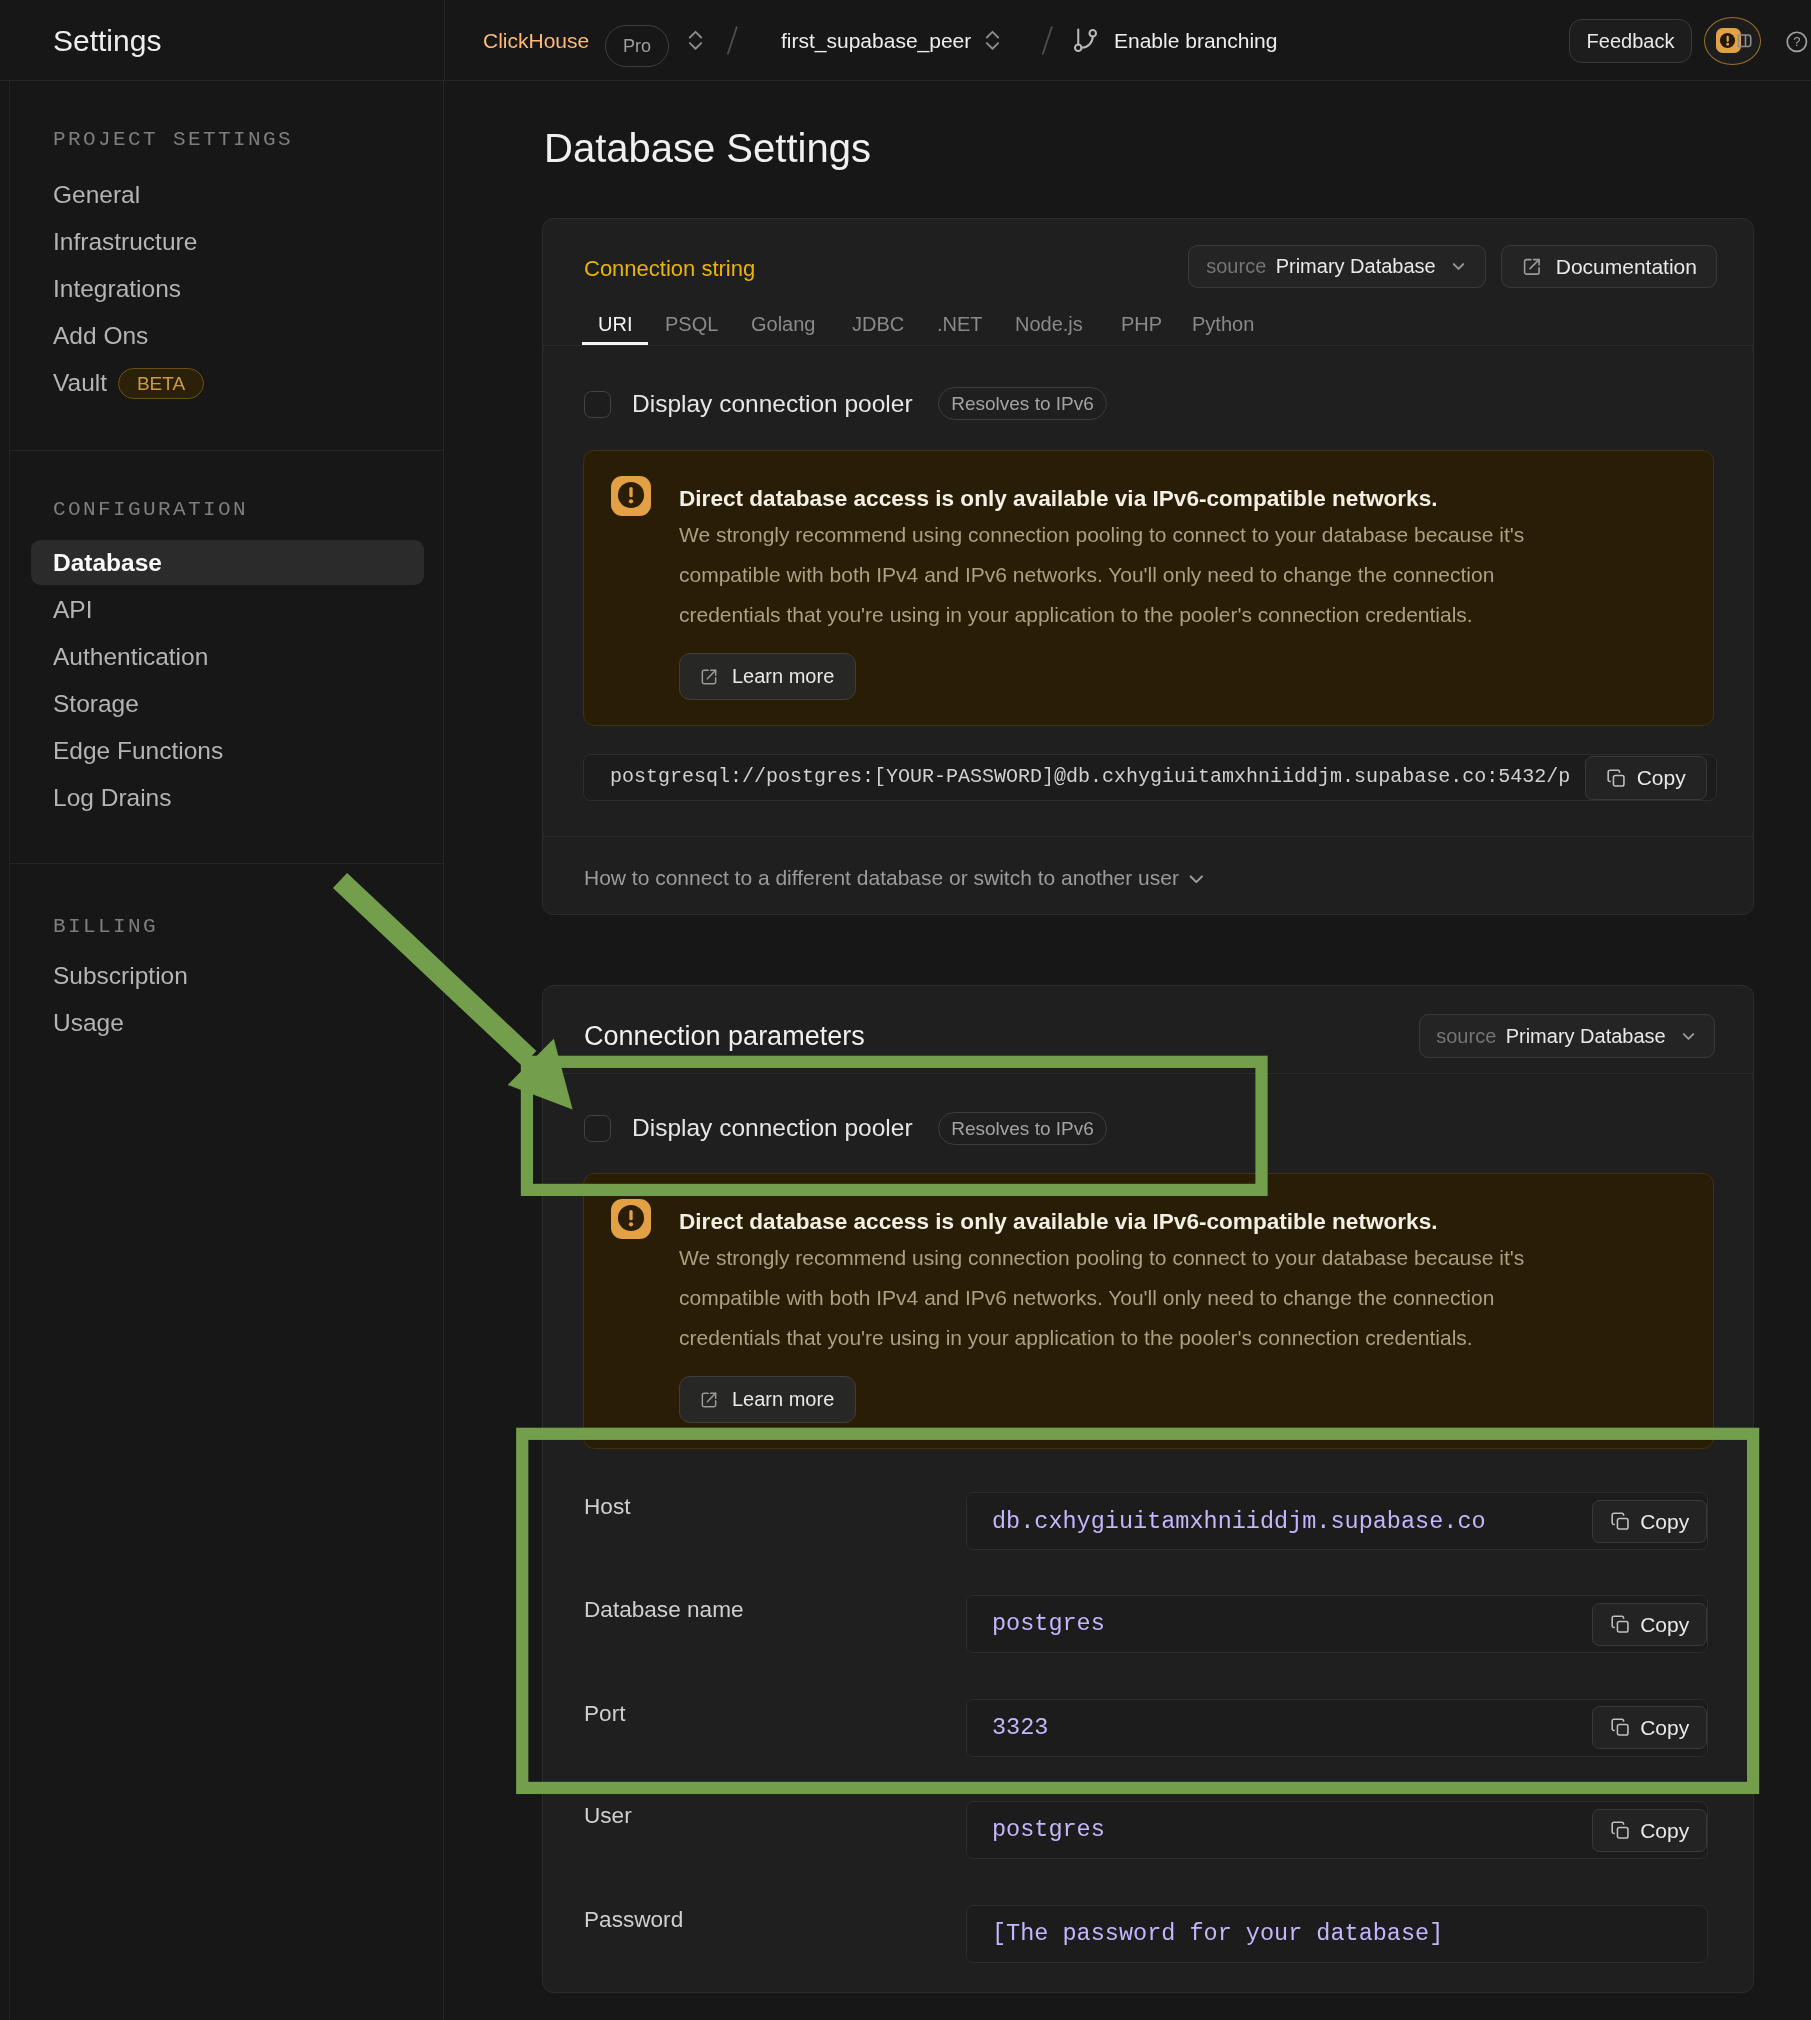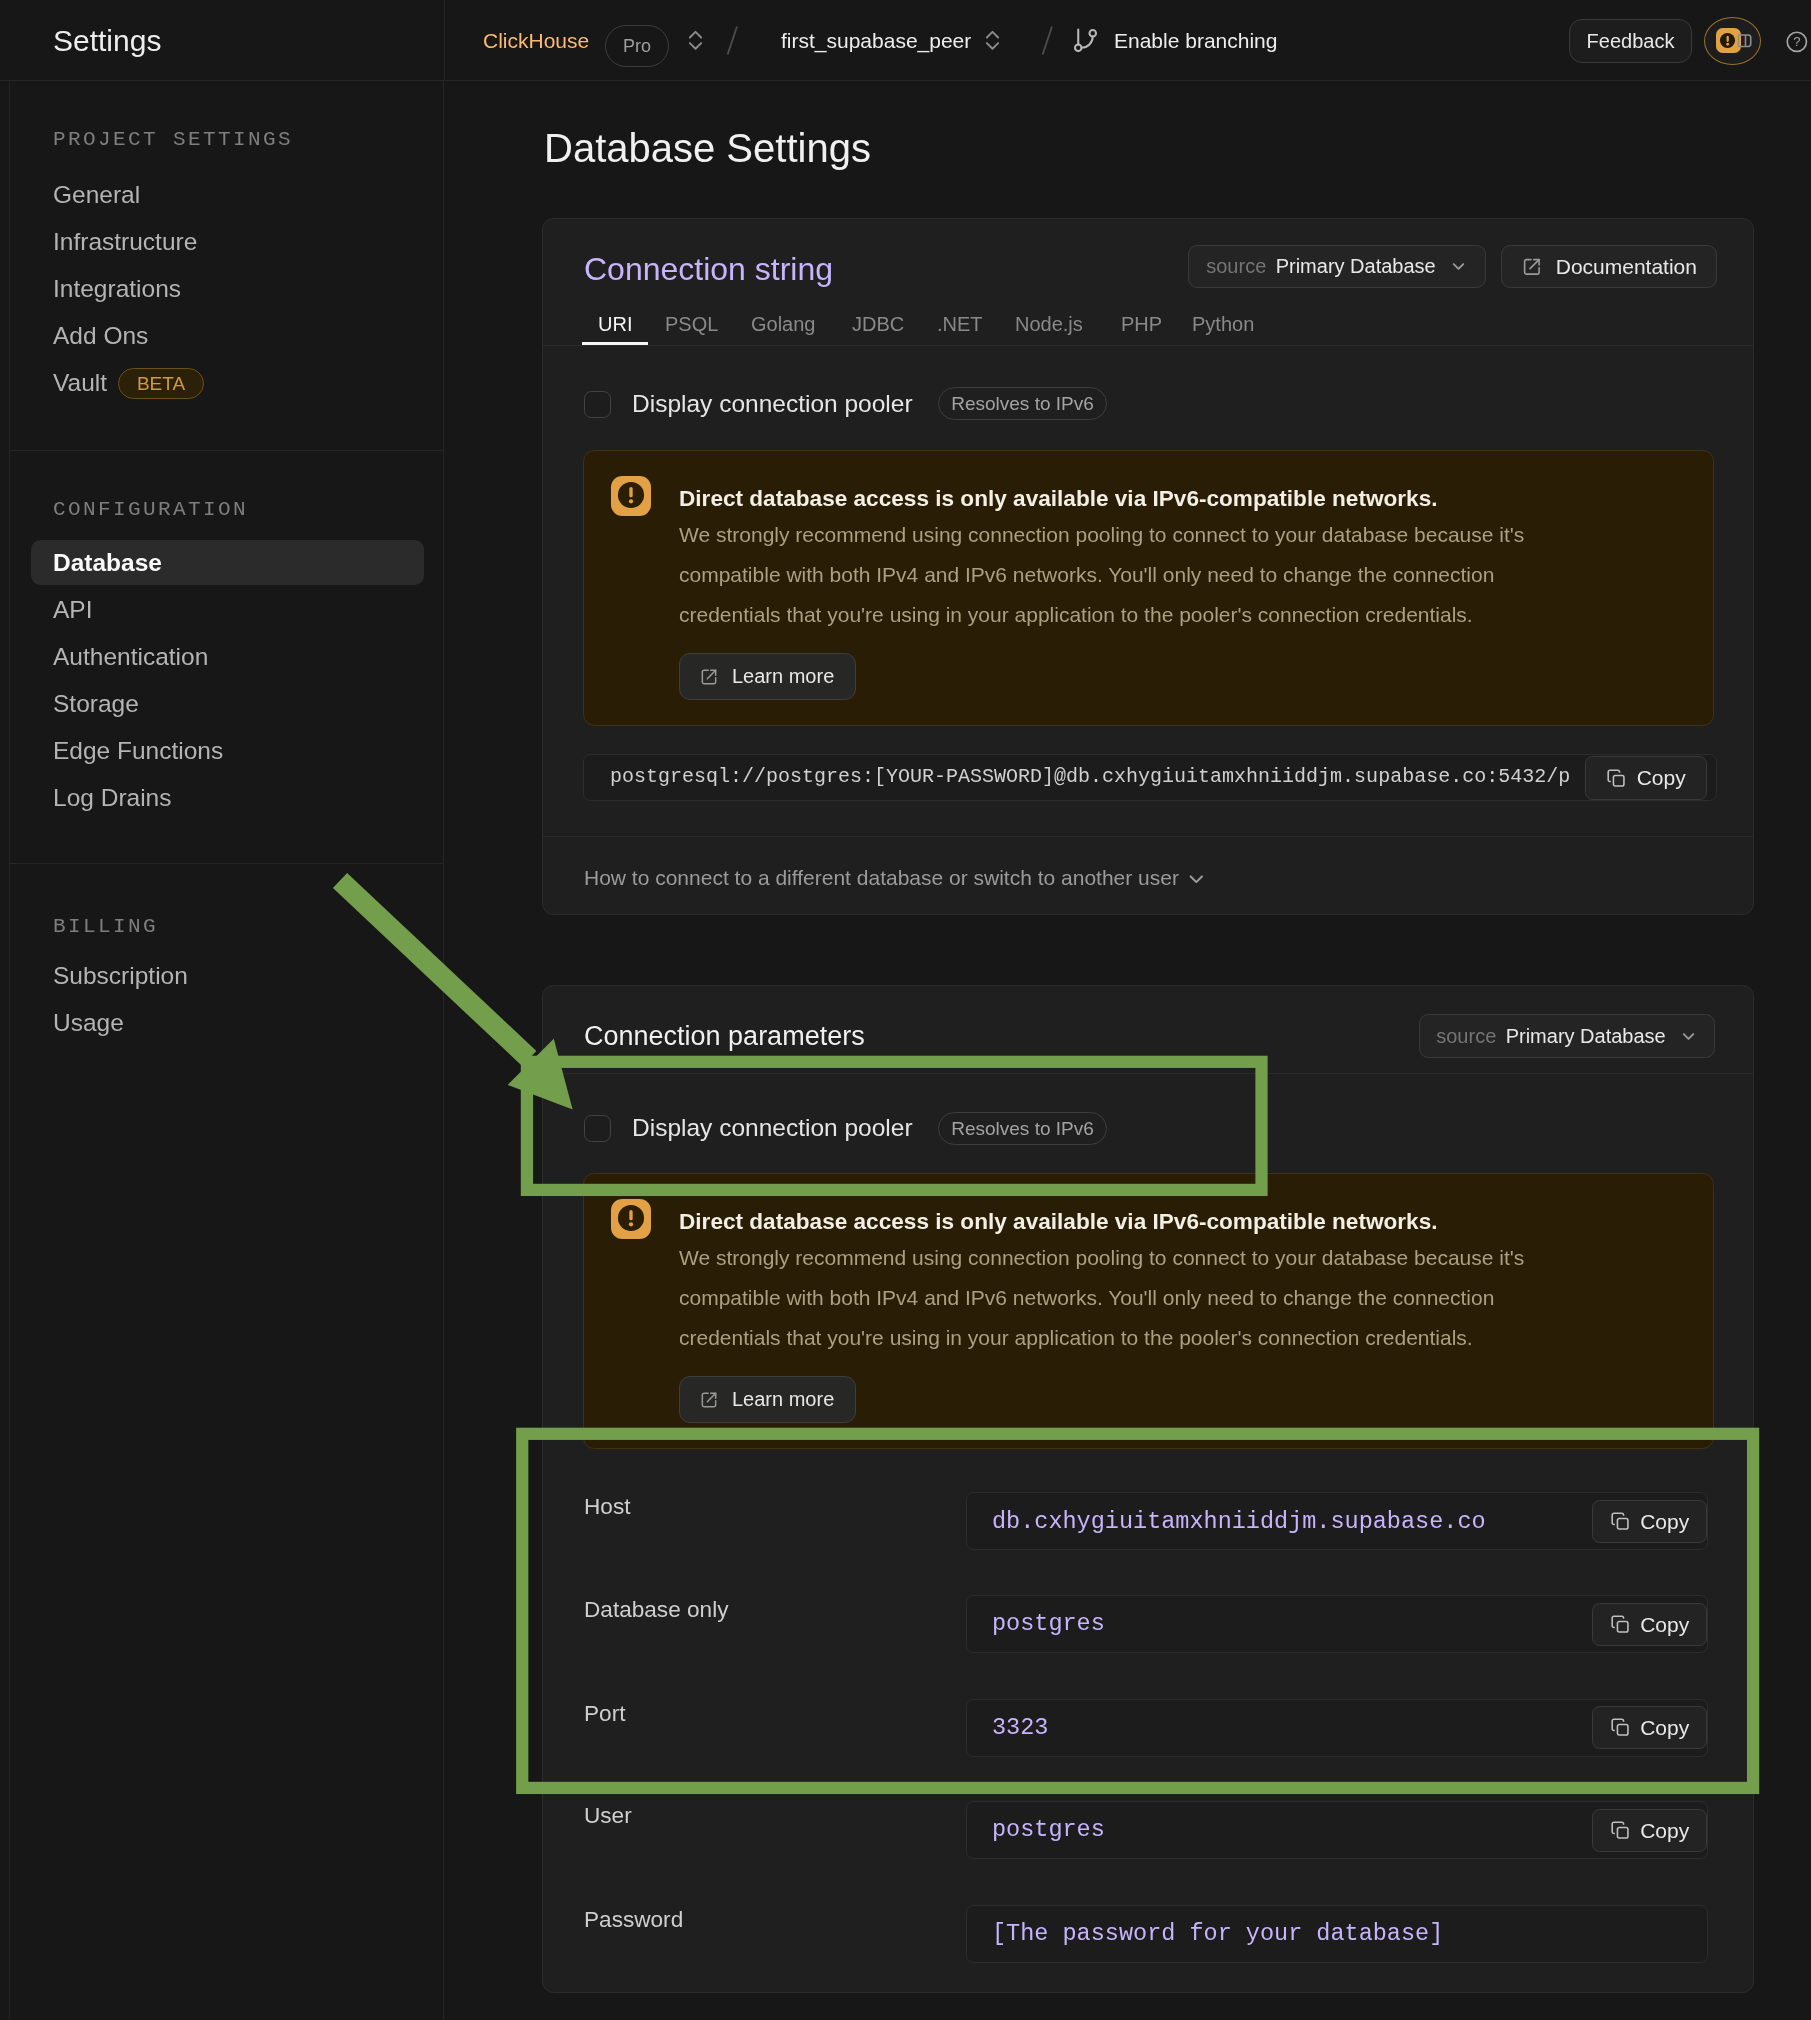--- a/index.html
+++ b/index.html
@@ -108,21 +108,21 @@
   <div class="sbitem" style="top:737px;">Edge Functions</div>
   <div class="sbitem" style="top:784px;">Log Drains</div>
   <div class="sbdivider" style="top:863px;"></div>
   <div class="sblabel" style="top:915px;">BILLING</div>
   <div class="sbitem" style="top:962px;">Subscription</div>
   <div class="sbitem" style="top:1009px;">Usage</div>
 
   <div class="abs" style="left:544px; top:126px; font-size:40px; font-weight:500; line-height:45px; color:#f0f0f0;">Database Settings</div>
 
   <div class="card" style="top:218px; height:697px;"></div>
-  <div class="abs" style="left:584px; top:253px; font-size:32px; line-height:32px; color:#c4b5fd;">Connection string</div>
+  <div class="abs" style="left:584px; top:253px; font-size:22px; line-height:32px; color:#eab308;">Connection string</div>
   <div class="btn" style="left:1188px; top:245px; width:298px; height:43px; background:#242424;">
     <span style="color:#757575; margin-right:9.4px;">source</span>
       <span>Primary Database</span>
     <svg style="margin-left:13px;" width="19" height="19" viewBox="0 0 20 20" fill="none" stroke="#9a9a9a" stroke-width="2" stroke-linecap="round" stroke-linejoin="round">
         <path d="M5 7.5 L10 12.5 L15 7.5"></path>
       </svg>
   </div>
   <div class="btn" style="left:1501px; top:245px; width:216px; height:43px; background:#242424; font-size:21px;">
     <svg style="margin-right:13px;" width="21.7" height="21.7" viewBox="0 0 24 24" fill="none" stroke="#9a9a9a" stroke-width="1.8" stroke-linecap="round" stroke-linejoin="round">
         <path d="M11 4 H6 a2 2 0 0 0 -2 2 v12 a2 2 0 0 0 2 2 h12 a2 2 0 0 0 2 -2 v-5"></path>
@@ -214,21 +214,21 @@
   <div class="input" style="left:966px; top:1492px; width:742px; height:58px;"></div>
   <div class="field-value" style="left:992px; top:1508px;">db.cxhygiuitamxhniiddjm.supabase.co</div>
   <div class="copybtn" style="left:1592px; top:1500px; width:115px; height:43px;">
     <svg style="margin-right:9.4px;" width="21" height="21" viewBox="0 0 24 24" fill="none" stroke="#c0c0c0" stroke-width="1.8" stroke-linejoin="round">
         <rect x="8.5" y="8.5" width="12" height="12" rx="2"></rect>
         <path d="M5.5 15.5 h-1 a2 2 0 0 1 -2 -2 v-9 a2 2 0 0 1 2 -2 h9 a2 2 0 0 1 2 2 v1"></path>
       </svg>
     Copy
   </div>
 
-  <div class="field-label" style="top:1597px;">Database only</div>
+  <div class="field-label" style="top:1597px;">Database name</div>
   <div class="input" style="left:966px; top:1595px; width:742px; height:58px;"></div>
   <div class="field-value" style="left:992px; top:1610px;">postgres</div>
   <div class="copybtn" style="left:1592px; top:1603px; width:115px; height:43px;">
     <svg style="margin-right:9.4px;" width="21" height="21" viewBox="0 0 24 24" fill="none" stroke="#c0c0c0" stroke-width="1.8" stroke-linejoin="round">
         <rect x="8.5" y="8.5" width="12" height="12" rx="2"></rect>
         <path d="M5.5 15.5 h-1 a2 2 0 0 1 -2 -2 v-9 a2 2 0 0 1 2 -2 h9 a2 2 0 0 1 2 2 v1"></path>
       </svg>
     Copy
   </div>
 

